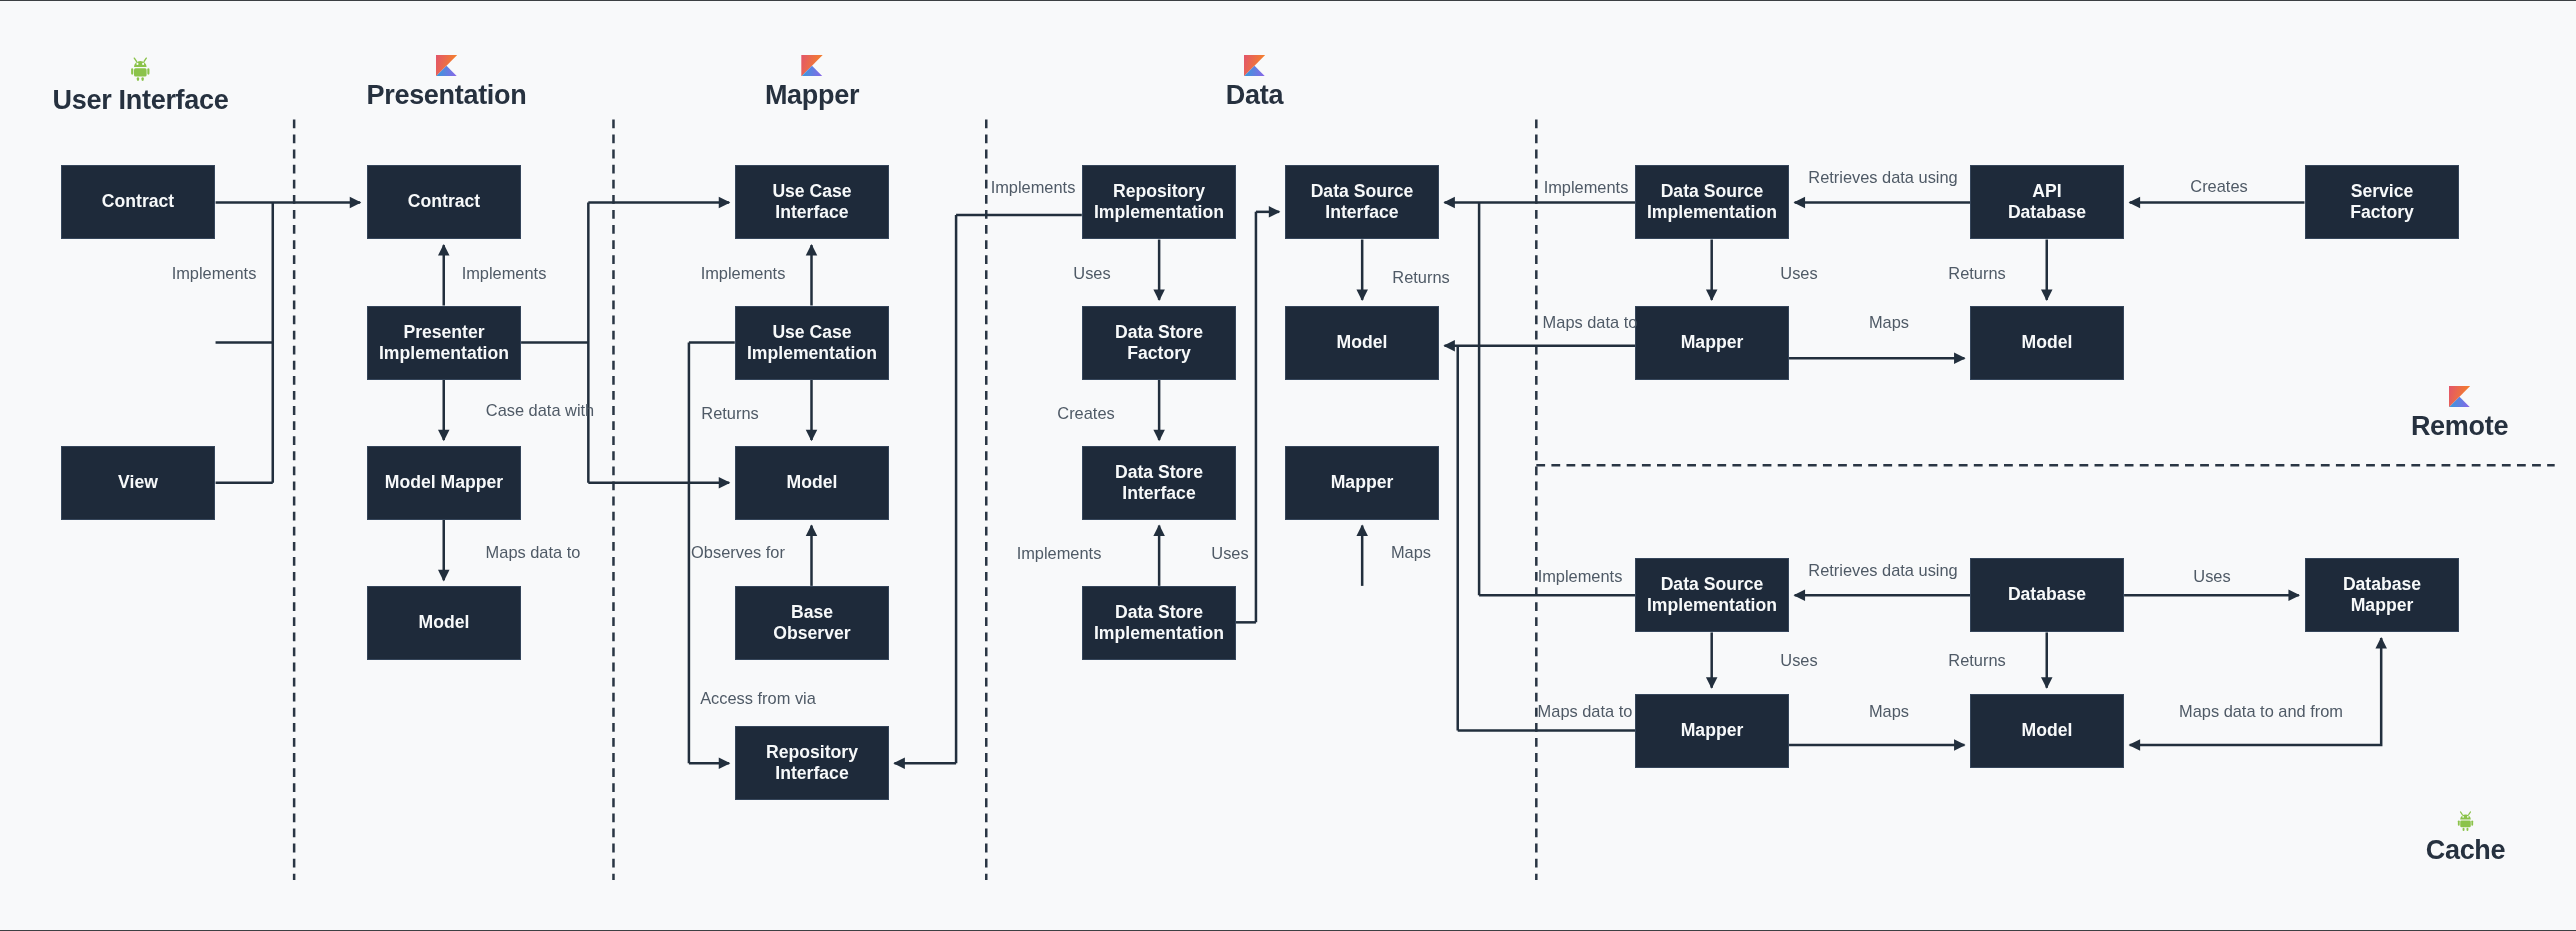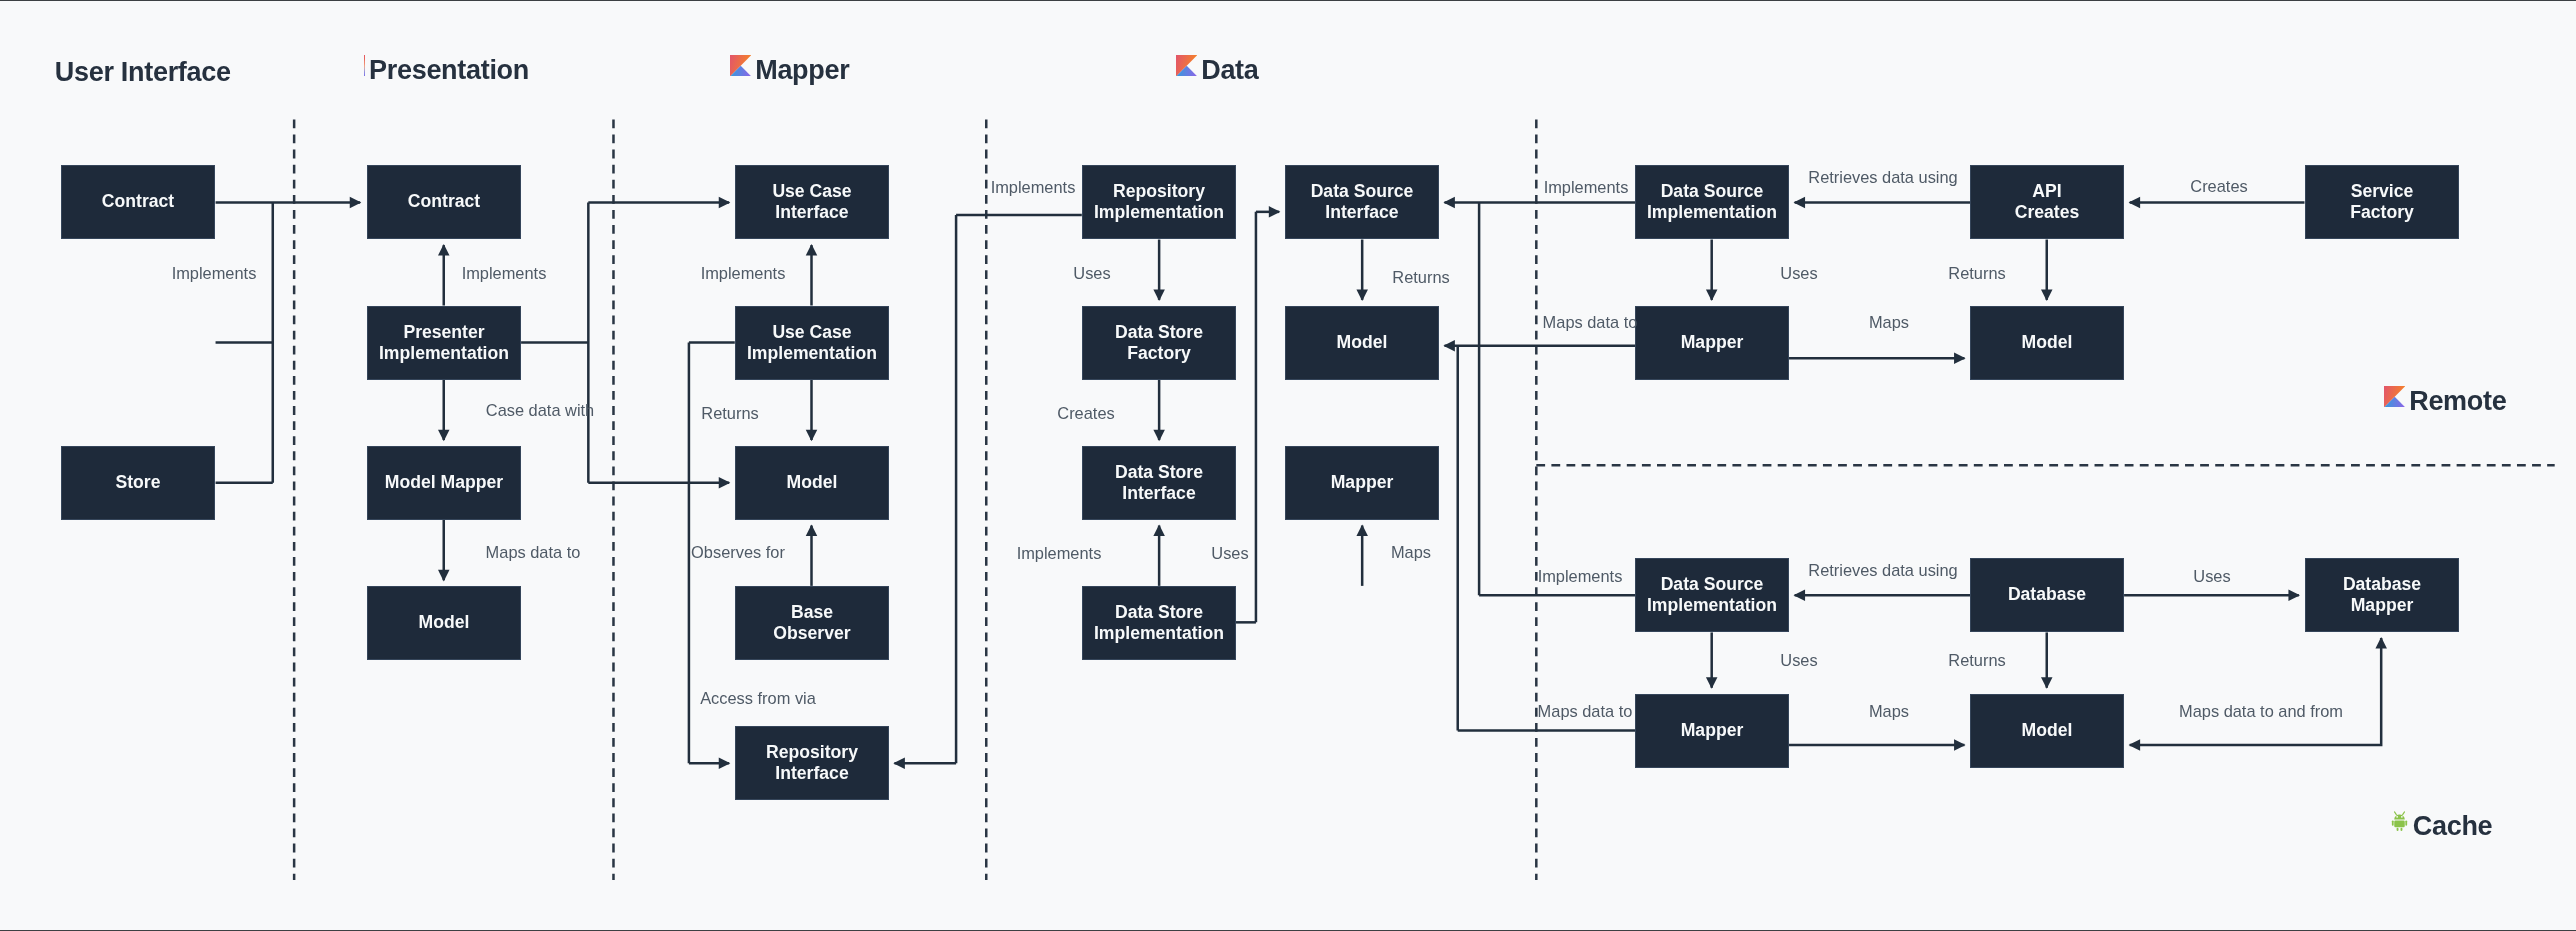--- a/index.html
+++ b/index.html
@@ -18,21 +18,21 @@
     background:var(--node_fill,#1e2a3a);border:1.9px solid var(--node_border,#35455a);
     color:var(--node_text,#f7f9fa);
     display:flex;align-items:center;justify-content:center;text-align:center;
     font-size:17.6px;font-weight:700;line-height:1.22;white-space:pre-line;
     padding:0 5px;
   }
   .elabel{
     position:absolute;transform:translate(-50%,-50%);
     color:var(--label_text,#4f5a66);font-size:16.4px;font-weight:400;white-space:nowrap;
   }
-  .sec{position:absolute;display:flex;flex-direction:row;align-items:flex-start;gap:3.8px;}
+  .sec{position:absolute;display:flex;flex-direction:column;align-items:center;gap:3.8px;}
   .stitle{color:var(--title_text,#26313f);font-size:27px;font-weight:700;letter-spacing:-0.3px;white-space:nowrap;}
   .kicon{position:relative;width:21.4px;height:21.4px;}
   .kicon .k1{position:absolute;inset:0;background:linear-gradient(105deg,var(--kotlin_pink,#e2556b),var(--kotlin_orange,#f98b1b));clip-path:polygon(0 0,100% 0,50% 50%,0 100%);}
   .kicon .k2{position:absolute;inset:0;background:linear-gradient(95deg,var(--kotlin_blue,#2e9fd9),var(--kotlin_purple,#8c64e8));clip-path:polygon(0 100%,50% 50%,100% 100%);}
   .aicon{width:22.6px;height:24px;}
 </style>
 </head>
 <body>
 
 <div id="canvas" style="--background: #f8f9fa; --node_fill: #1e2a3a; --node_border: #35455a; --node_text: #f7f9fa; --line: #222f3d; --separator: #2a3644; --label_text: #4f5a66; --title_text: #26313f; --android_green: #8bc34a; --kotlin_orange: #f98b1b; --kotlin_pink: #e2556b; --kotlin_blue: #2e9fd9; --kotlin_purple: #8c64e8;">
@@ -170,21 +170,21 @@
           <rect x="1.5" y="18" width="3.4" height="10" rx="1.7"></rect>
           <rect x="27.1" y="18" width="3.4" height="10" rx="1.7"></rect>
           <rect x="10.5" y="32" width="3.6" height="6" rx="1.8"></rect>
           <rect x="17.9" y="32" width="3.6" height="6" rx="1.8"></rect>
         </g>
     </svg>
     <div class="stitle">Cache</div>
   </div>
 
   <div class="node" style="left:61px;top:165px">Contract</div>
-  <div class="node" style="left:61px;top:446px">Store</div>
+  <div class="node" style="left:61px;top:446px">View</div>
 
   <div class="node" style="left:367px;top:165px">Contract</div>
   <div class="node" style="left:367px;top:306px">Presenter
 Implementation</div>
   <div class="node" style="left:367px;top:446px">Model Mapper</div>
   <div class="node" style="left:367px;top:586px">Model</div>
 
   <div class="node" style="left:735px;top:165px">Use Case
 Interface</div>
   <div class="node" style="left:735px;top:306px">Use Case
@@ -204,21 +204,21 @@
   <div class="node" style="left:1082px;top:586px">Data Store
 Implementation</div>
   <div class="node" style="left:1285px;top:165px">Data Source
 Interface</div>
   <div class="node" style="left:1285px;top:306px">Model</div>
   <div class="node" style="left:1285px;top:446px">Mapper</div>
 
   <div class="node" style="left:1635px;top:165px">Data Source
 Implementation</div>
   <div class="node" style="left:1970px;top:165px">API
-Creates</div>
+Database</div>
   <div class="node" style="left:2305px;top:165px">Service
 Factory</div>
   <div class="node" style="left:1635px;top:306px">Mapper</div>
   <div class="node" style="left:1970px;top:306px">Model</div>
 
   <div class="node" style="left:1635px;top:558px">Data Source
 Implementation</div>
   <div class="node" style="left:1970px;top:558px">Database</div>
   <div class="node" style="left:2305px;top:558px">Database
 Mapper</div>

